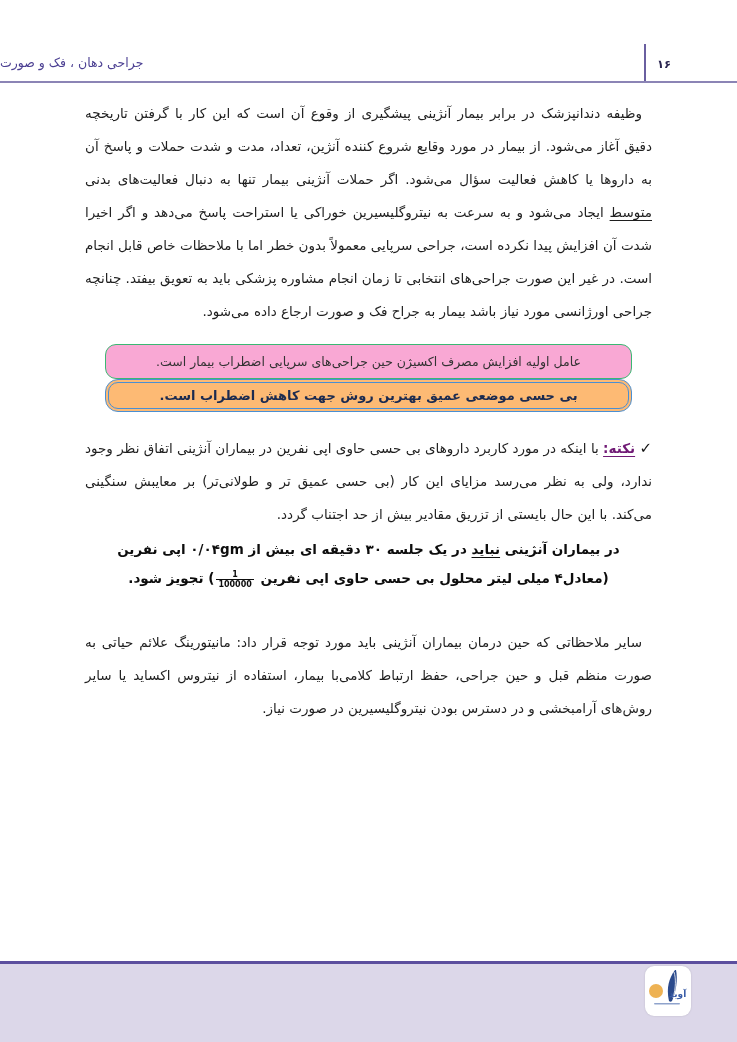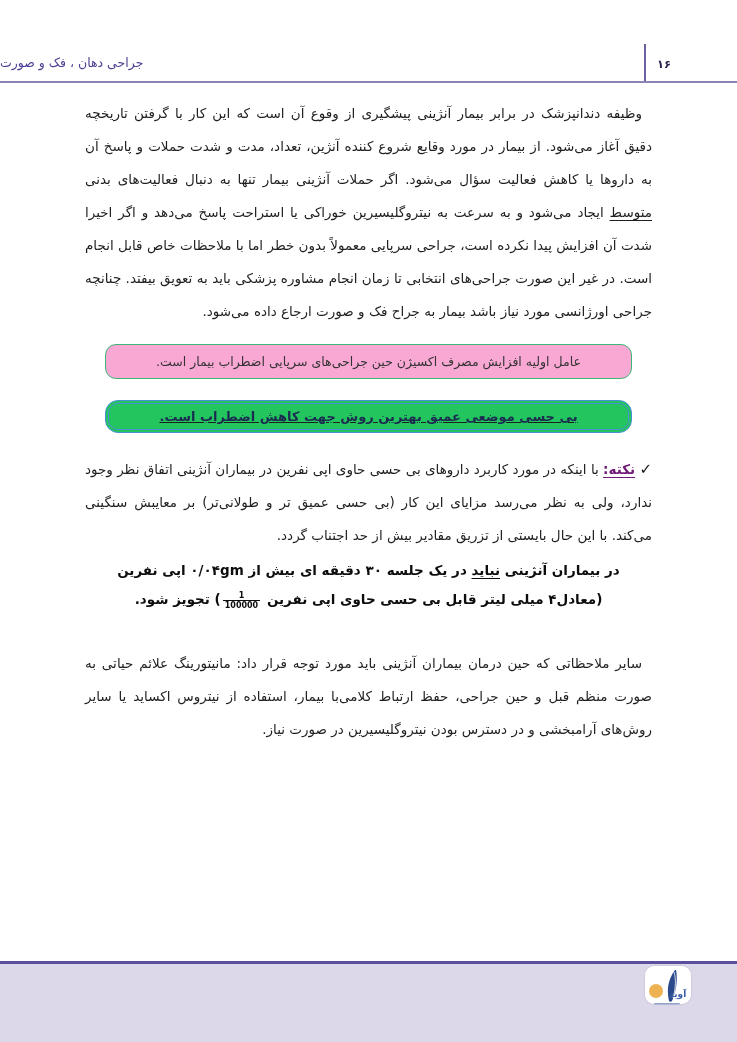--- a/index.html
+++ b/index.html
@@ -30,21 +30,21 @@
   }
   .para { margin:0; text-indent:10px; }
   .u { text-decoration:underline; text-underline-offset:3px; }
 
   .boxes { margin:16px 20px 0 20px; line-height:normal; text-indent:0; }
   .box-green {
     border:1.5px solid #3bb873; border-radius:11px; padding:9px 12px;
     text-align:center; font-size:12.5px; color:#333; background:#f9a8d4;
   }
   .box-blue-outer {
-    margin-top:21px; border:1.5px solid #4a8fd3; border-radius:13px; padding:2px; background:#22c55e;text-decoration:underline;
+    margin-top:0; border:1.5px solid #4a8fd3; border-radius:13px; padding:2px; background:#fdba74;
   }
   .box-blue-inner {
     border:1.5px solid #4a8fd3; border-radius:10px; padding:5px 12px;
     text-align:center; font-size:13px; font-weight:bold; color:#1c2b50;
   }
 
   .note { margin:20px 0 0 0; text-indent:0; }
   .note-check { font-weight:bold; font-size:15px; color:#111; }
   .note-label { font-weight:bold; text-decoration:underline; text-underline-offset:3px; color:#701a75; }
 
@@ -57,21 +57,21 @@
     font-size:8px; line-height:9px; text-align:center; direction:ltr; margin:0 2px;
   }
   .frac .den { border-top:1px solid #0d0d0d; padding:0 2px; }
 
   .para2 { margin-top:33px; text-indent:10px; }
 
   
   .footer-rule { position:absolute; top:961px; left:0; width:737px; height:3px; background:#5c4e9e; }
   .footer-band { position:absolute; top:964px; left:0; width:737px; height:78px; background:#dcd7e9; }
   .logo {
-    position:absolute; top:966px; right:46px; width:46px; height:38px;
+    position:absolute; top:966px; right:46px; width:46px; height:50px;
     background:#ffffff; border-radius:9px; box-shadow:0 0 2px rgba(0,0,0,0.15);
   }
   .logo svg { display:block; }
 </style>
 </head>
 <body>
 
 <div class="page">
 
   <div class="header-title">جراحی دهان ، فک و صورت</div>
@@ -91,21 +91,21 @@
         <div class="box-blue-inner">
           <span>بی حسی موضعی عمیق بهترین روش جهت کاهش اضطراب است.</span>
         </div>
       </div>
     </div>
 
     <p class="para note"><span class="note-check">✓</span> <span class="note-label">نکته:</span><span> با اینکه در مورد کاربرد داروهای بی حسی حاوی اپی نفرین در بیماران آنژینی اتفاق نظر وجود ندارد، ولی به نظر می‌رسد مزایای این کار (بی حسی عمیق تر و طولانی‌تر) بر معایبش سنگینی می‌کند. با این حال بایستی از تزریق مقادیر بیش از حد اجتناب گردد.</span></p>
 
     <div class="dosage">
       <div><span>در بیماران آنژینی </span><span class="u">نباید</span><span> در یک جلسه ۳۰ دقیقه ای بیش از ۰/۰۴gm اپی نفرین</span></div>
-      <div><span>(معادل۴ میلی لیتر قابل بی حسی حاوی اپی نفرین </span><span class="frac">
+      <div><span>(معادل۴ میلی لیتر محلول بی حسی حاوی اپی نفرین </span><span class="frac">
             <span class="num">1</span>
             <span class="den">100000</span>
           </span><span>) تجویز شود.</span></div>
     </div>
 
     <p class="para para2">سایر ملاحظاتی که حین درمان بیماران آنژینی باید مورد توجه قرار داد: مانیتورینگ علائم حیاتی به صورت منظم قبل و حین جراحی، حفظ ارتباط کلامی‌با بیمار، استفاده از نیتروس اکساید یا سایر روش‌های آرامبخشی و در دسترس بودن نیتروگلیسیرین در صورت نیاز.</p>
 
   </div>
 
   <div class="footer-rule"></div>

